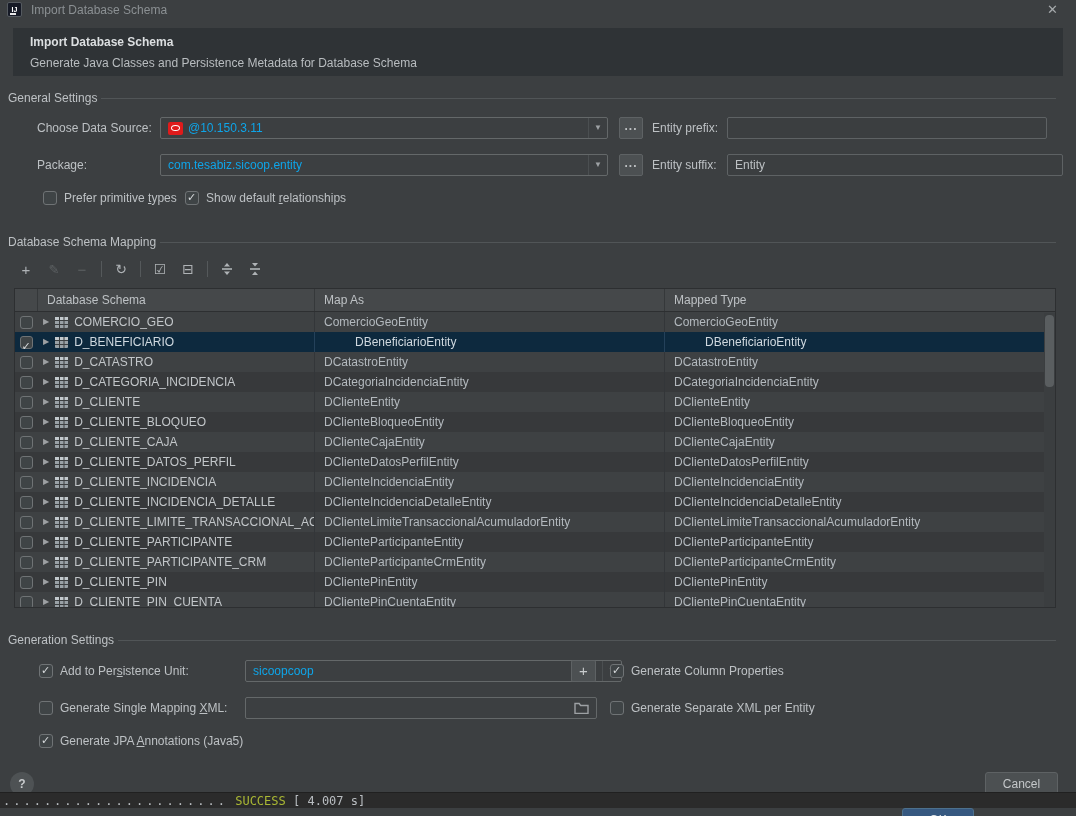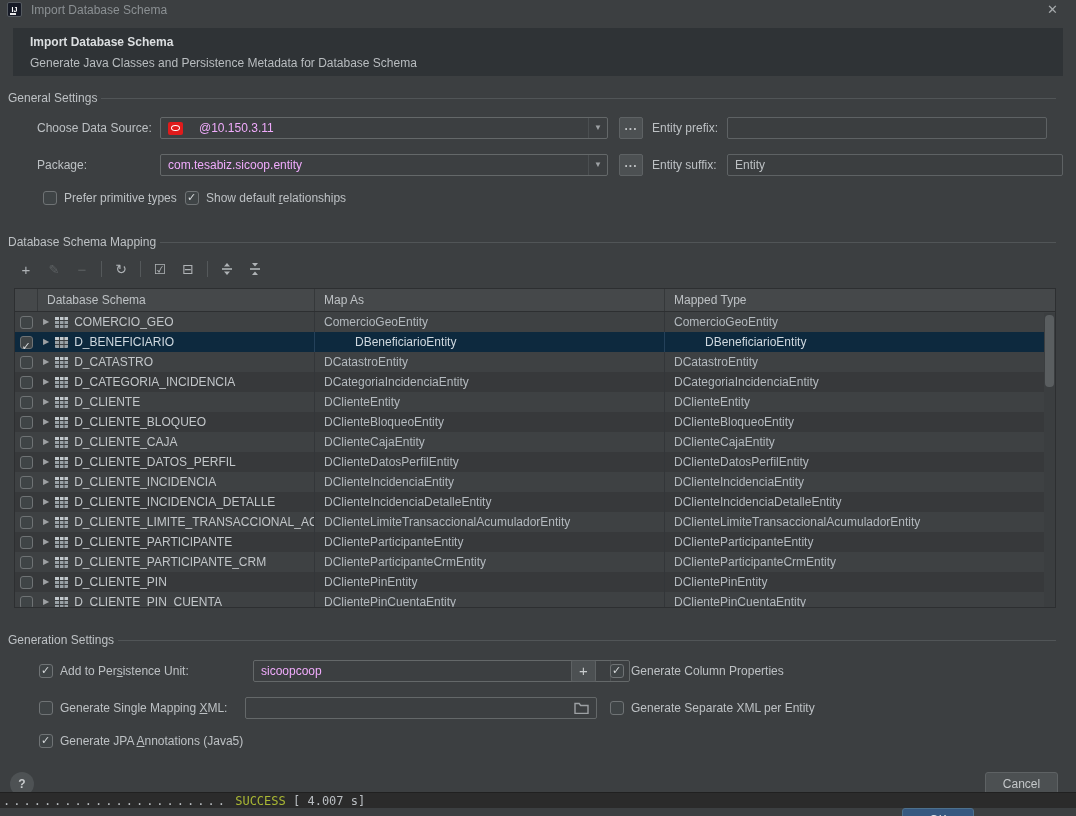--- a/index.html
+++ b/index.html
@@ -20,21 +20,21 @@
   .banner .b-sub { margin-top:7px; color:#b9bdc0; }
 
   
   .section { position:absolute; left:8px; width:1048px; height:16px; display:flex; align-items:center; gap:4px;text-align:center; }
   .section .s-label { color:#bdc1c4; white-space:nowrap; }
   .section .s-line { flex:1; height:1px; background:#515557; }
 
   
   .flabel { position:absolute; height:22px; line-height:22px; white-space:nowrap; }
   .combo { position:absolute; height:22px; background:#3c3f41; border:1px solid #646869; border-radius:2px; display:flex; align-items:center; }
-  .combo .c-val { flex:1; padding:0 7px; white-space:nowrap; overflow:hidden; color:#f0abfc; display:flex; align-items:center; gap:16px; }
+  .combo .c-val { flex:1; padding:0 7px; white-space:nowrap; overflow:hidden; color:#0ea5e9; display:flex; align-items:center; gap:5px; }
   .combo .c-arrow { width:19px; text-align:center; color:#9da1a4; font-size:8px; border-left:1px solid #4b4f51; line-height:20px; }
   .tinput { position:absolute; height:22px; background:#3b3e40; border:1px solid #5e6264; border-radius:2px; color:#bcc0c3; font:inherit; padding:0 7px; outline:none; }
   .btn-browse { position:absolute; width:24px; height:22px; background:#4c5052; border:1px solid #5e6264; border-radius:2px; color:#c0c3c5; text-align:center; line-height:16px; font-weight:bold; letter-spacing:1px; }
   .btn-plus { position:absolute; width:25px; height:22px; background:#4c5052; border:1px solid #5e6264; border-radius:2px; color:#c8cbcd; text-align:center; line-height:19px; font-size:15px; }
   .oracle-ic { position:relative; display:inline-block; width:15px; height:13px; background:#e01b1b; border-radius:2px; flex:0 0 auto; }
   .oracle-ic::after { content:""; position:absolute; left:3px; top:3.5px; width:7px; height:4px; border:1.6px solid #fff; border-radius:50%; }
   .folder-ic { margin-left:auto; flex:0 0 auto; }
 
   
   .cbgroup { position:absolute; display:flex; align-items:center; gap:7px; height:16px; }
@@ -507,21 +507,21 @@
 
   <div class="section" style="top:632px;">
     <span class="s-label">Generation Settings</span>
     <span class="s-line"></span>
   </div>
 
   <div class="cbgroup" style="left:39px;top:663px;">
     <span class="cb checked"></span>
     <span class="cb-label"><span>Add to Per</span><span class="mn">s</span><span>istence Unit:</span></span>
   </div>
-  <div class="combo" style="left:245px;top:660px;width:377px;margin-left:8px;">
+  <div class="combo" style="left:245px;top:660px;width:377px;">
     <span class="c-val">
         <span>sicoopcoop</span>
       </span>
     <span class="c-arrow">▼</span>
   </div>
   <div class="btn-plus" style="left:571px;top:660px;">+</div>
   <div class="cbgroup" style="left:610px;top:663px;">
     <span class="cb checked"></span>
     <span class="cb-label">Generate Column Properties</span>
   </div>

